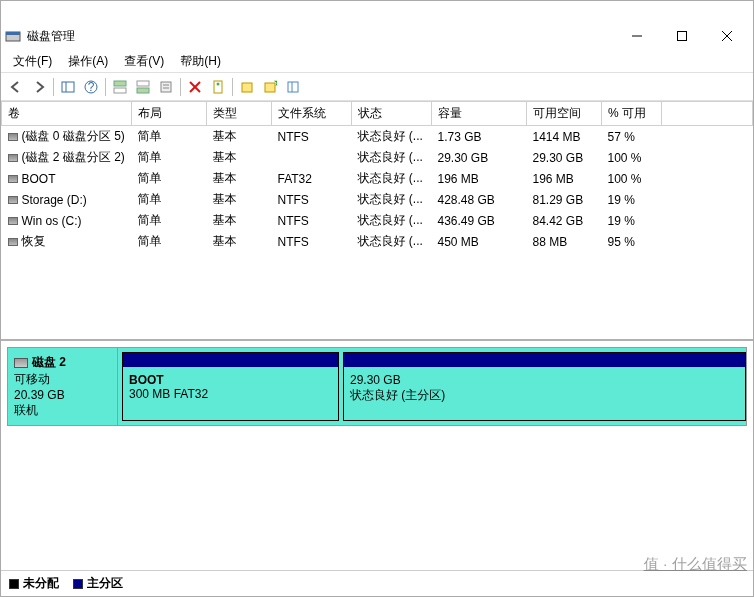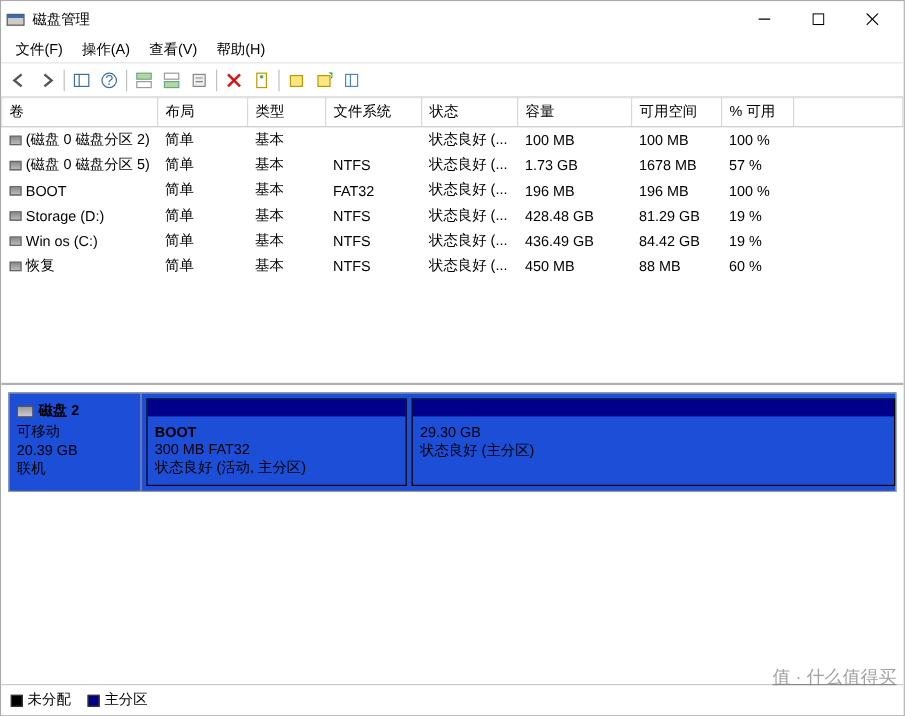--- a/index.html
+++ b/index.html
@@ -1,42 +1,42 @@
 <!DOCTYPE html>
 <html><head>
 <meta charset="utf-8">
 <style>
 * { margin: 0; padding: 0; box-sizing: border-box; font-family: "Microsoft YaHei", "Segoe UI", Tahoma, sans-serif; font-size: 12px; }
 body { background: #fff; width: 754px; height: 597px; border: 1px solid #aaa; display: flex; flex-direction: column; overflow: hidden; position: relative; }
-.titlebar { height: 30px; display: flex; align-items: center; padding: 0 4px; background: #fff; }
+.titlebar { height: 30px; display: flex; align-items: center; padding: 0 4px; background: #fff; margin-top: 20px; }
 .titlebar .icon { width: 16px; height: 16px; margin-right: 6px; display: inline-flex; align-items: center; justify-content: center; }
 .titlebar .title { flex: 1; font-size: 12px; }
 .titlebar .winbtn { width: 45px; height: 28px; display: flex; align-items: center; justify-content: center; cursor: pointer; }
 .menubar { height: 22px; display: flex; align-items: center; padding: 0 4px; background: #fff; border-bottom: 1px solid #e0e0e0; }
 .menubar .menu { padding: 2px 8px; cursor: pointer; }
 .toolbar { height: 28px; display: flex; align-items: center; padding: 2px 4px; gap: 1px; border-bottom: 1px solid #e0e0e0; background: #fff; }
 .toolbar .tbtn { width: 22px; height: 22px; display: flex; align-items: center; justify-content: center; cursor: pointer; border: 1px solid transparent; }
 .toolbar .sep { width: 1px; height: 18px; background: #c0c0c0; margin: 0 2px; }
 .content { flex: 1; display: flex; flex-direction: column; min-height: 0; }
 .grid-pane { flex: 0 0 240px; border-bottom: 2px solid #b0b0b0; overflow: auto; background: #fff; }
 table.volumes { width: 100%; border-collapse: collapse; table-layout: fixed; }
 table.volumes th { text-align: left; font-weight: normal; background: #fff; border: 1px solid #d0d0d0; padding: 3px 6px; position: sticky; top: 0; white-space: nowrap; overflow: hidden; }
 table.volumes td { padding: 2px 6px; white-space: nowrap; overflow: hidden; text-overflow: ellipsis; }
 table.volumes td .volicon { display: inline-block; width: 10px; height: 8px; background: linear-gradient(#888,#bbb); border: 1px solid #666; margin-right: 4px; vertical-align: middle; }
 .disk-pane { flex: 1; overflow: auto; background: #fff; padding: 6px; }
-.disk-row { display: flex; border: 1px solid #999; background: #1d4ed8; margin-bottom: 20px; }
+.disk-row { display: flex; border: 1px solid #999; background: #5eead4; margin-bottom: 20px; }
 .disk-info { width: 110px; padding: 6px; border-right: 1px solid #999; }
 .disk-info .diskicon { display:inline-block; width:14px; height:10px; background:linear-gradient(#999,#ccc); border:1px solid #555; margin-right:4px; vertical-align:middle; }
 .disk-info .name { font-weight: bold; }
 .disk-parts { flex: 1; display: flex; padding: 4px; gap: 4px; }
 .part { border: 1px solid #000; display: flex; flex-direction: column; }
 .part .hdr { height: 14px; background: #00008B; }
 .part .body { padding: 6px; flex: 1; }
 .part .pname { font-weight: bold; }
-.legend { border-top: 1px solid #ccc; padding: 4px 8px; display: flex; align-items: center; gap: 14px; background: #fff; }
+.legend { border-top: 1px solid #ccc; padding: 4px 8px; display: flex; align-items: center; gap: 14px; background: #fff; font-weight: bold; }
 .legend .sw { width: 10px; height: 10px; display: inline-block; margin-right: 4px; vertical-align: middle; border: 1px solid #333; }
 .watermark { position: absolute; right: 6px; bottom: 22px; opacity: .55; font-size: 15px; pointer-events:none; color:#555;text-decoration:underline;}
 </style>
 </head>
 <body>
 
 <div class="titlebar">
   <span class="icon">
     <svg width="16" height="16">
         <rect x="1" y="4" width="14" height="9" fill="#ccc" stroke="#555"></rect>
@@ -169,39 +169,39 @@
         <th>文件系统</th>
         <th>状态</th>
         <th>容量</th>
         <th>可用空间</th>
         <th>% 可用</th>
         <th></th>
       </tr>
         </thead>
       <tbody id="vol-body">
           <tr>
-            <td><span class="volicon"></span>(磁盘 0 磁盘分区 2)</td>
-            <td>简单</td>
-            <td>基本</td>
-            <td></td>
-            <td>状态良好 (...</td>
-            <td>100 MB</td>
-            <td>100 MB</td>
+            <td><span class="volicon"></span>(磁盘 0 磁盘分区 5)</td>
+            <td>简单</td>
+            <td>基本</td>
+            <td>NTFS</td>
+            <td>状态良好 (...</td>
+            <td>1.73 GB</td>
+            <td>1414 MB</td>
+            <td>57 %</td>
+            <td></td>
+          </tr>
+          <tr>
+            <td><span class="volicon"></span>(磁盘 2 磁盘分区 2)</td>
+            <td>简单</td>
+            <td>基本</td>
+            <td></td>
+            <td>状态良好 (...</td>
+            <td>29.30 GB</td>
+            <td>29.30 GB</td>
             <td>100 %</td>
-            <td></td>
-          </tr>
-          <tr>
-            <td><span class="volicon"></span>(磁盘 0 磁盘分区 5)</td>
-            <td>简单</td>
-            <td>基本</td>
-            <td>NTFS</td>
-            <td>状态良好 (...</td>
-            <td>1.73 GB</td>
-            <td>1678 MB</td>
-            <td>57 %</td>
             <td></td>
           </tr>
           <tr>
             <td><span class="volicon"></span>BOOT</td>
             <td>简单</td>
             <td>基本</td>
             <td>FAT32</td>
             <td>状态良好 (...</td>
             <td>196 MB</td>
             <td>196 MB</td>
@@ -231,42 +231,41 @@
             <td></td>
           </tr>
           <tr>
             <td><span class="volicon"></span>恢复</td>
             <td>简单</td>
             <td>基本</td>
             <td>NTFS</td>
             <td>状态良好 (...</td>
             <td>450 MB</td>
             <td>88 MB</td>
-            <td>60 %</td>
+            <td>95 %</td>
             <td></td>
           </tr>
         </tbody>
     </table>
   </div>
 
   <div class="disk-pane">
     <div class="disk-row">
       <div class="disk-info">
         <div class="name"><span class="diskicon"></span><span>磁盘 2</span></div>
         <div>可移动</div>
         <div>20.39 GB</div>
         <div>联机</div>
       </div>
       <div class="disk-parts" id="disk-parts">
           <div class="part" style="flex: 0 0 35%;">
             <div class="hdr"></div>
             <div class="body">
               <div class="pname">BOOT</div>
               <div>300 MB FAT32</div>
-              <div>状态良好 (活动, 主分区)</div>
             </div>
           </div>
           <div class="part" style="flex: 0 0 65%;">
             <div class="hdr"></div>
             <div class="body">
               <div class="pname"></div>
               <div>29.30 GB</div>
               <div>状态良好 (主分区)</div>
             </div>
           </div>

